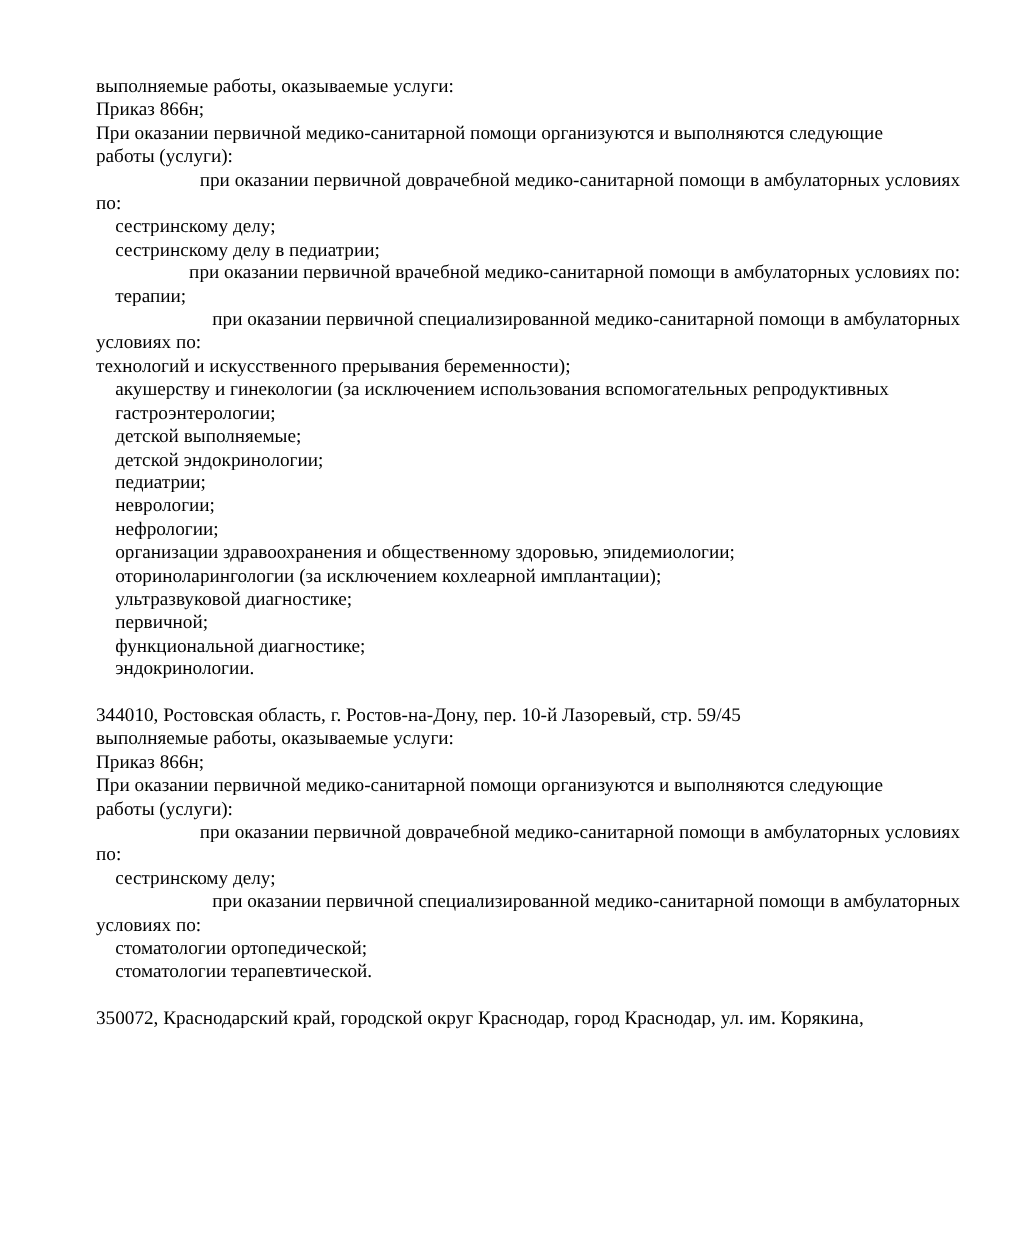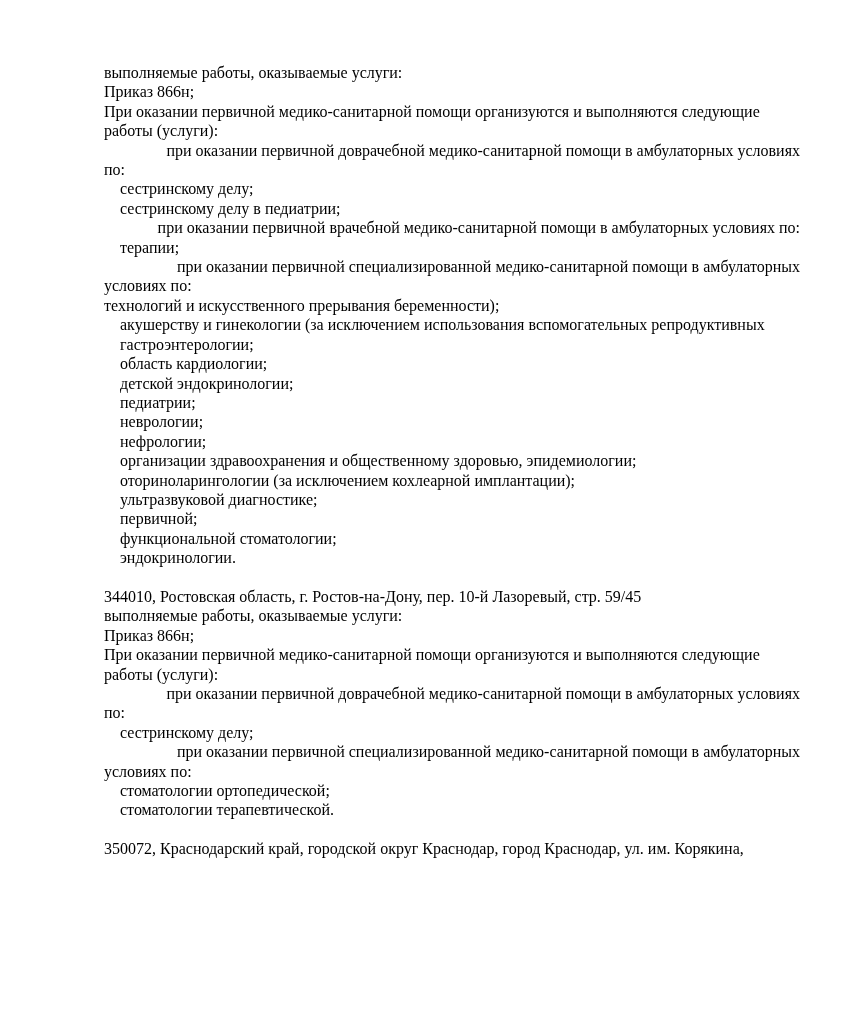--- a/index.html
+++ b/index.html
@@ -20,21 +20,20 @@
   }
   .content {
     position: absolute;
     top: 63px;
     left: 80px;
     right: 50px;
   }
   .line {
     white-space: pre;
     min-height: 19.4px;
-    margin-left: 24px;
   }
   .indent-0 { padding-left: 0; }
   .indent-1 { padding-left: 8px; text-align: right; }
   .indent-2 { padding-left: 16px; }
 </style>
 </head>
 <body>
 
 <div class="page" style="background: rgb(255, 255, 255); color: rgb(0, 0, 0);">
   <div class="content">
@@ -47,30 +46,30 @@
       <div class="line indent-0">по:</div>
       <div class="line indent-2">сестринскому делу;</div>
       <div class="line indent-2">сестринскому делу в педиатрии;</div>
       <div class="line indent-1">при оказании первичной врачебной медико-санитарной помощи в амбулаторных условиях по:</div>
       <div class="line indent-2">терапии;</div>
       <div class="line indent-1">при оказании первичной специализированной медико-санитарной помощи в амбулаторных</div>
       <div class="line indent-0">условиях по:</div>
       <div class="line indent-0">технологий и искусственного прерывания беременности);</div>
       <div class="line indent-2">акушерству и гинекологии (за исключением использования вспомогательных репродуктивных</div>
       <div class="line indent-2">гастроэнтерологии;</div>
-      <div class="line indent-2">область кардиологии;</div>
+      <div class="line indent-2">детской выполняемые;</div>
       <div class="line indent-2">детской эндокринологии;</div>
       <div class="line indent-2">педиатрии;</div>
       <div class="line indent-2">неврологии;</div>
       <div class="line indent-2">нефрологии;</div>
       <div class="line indent-2">организации здравоохранения и общественному здоровью, эпидемиологии;</div>
       <div class="line indent-2">оториноларингологии (за исключением кохлеарной имплантации);</div>
       <div class="line indent-2">ультразвуковой диагностике;</div>
       <div class="line indent-2">первичной;</div>
-      <div class="line indent-2">функциональной стоматологии;</div>
+      <div class="line indent-2">функциональной диагностике;</div>
       <div class="line indent-2">эндокринологии.</div>
       <div class="line indent-0">&nbsp;</div>
       <div class="line indent-0">344010, Ростовская область, г. Ростов-на-Дону, пер. 10-й Лазоревый, стр. 59/45</div>
       <div class="line indent-0">выполняемые работы, оказываемые услуги:</div>
       <div class="line indent-0">Приказ 866н;</div>
       <div class="line indent-0">При оказании первичной медико-санитарной помощи организуются и выполняются следующие</div>
       <div class="line indent-0">работы (услуги):</div>
       <div class="line indent-1">при оказании первичной доврачебной медико-санитарной помощи в амбулаторных условиях</div>
       <div class="line indent-0">по:</div>
       <div class="line indent-2">сестринскому делу;</div>

